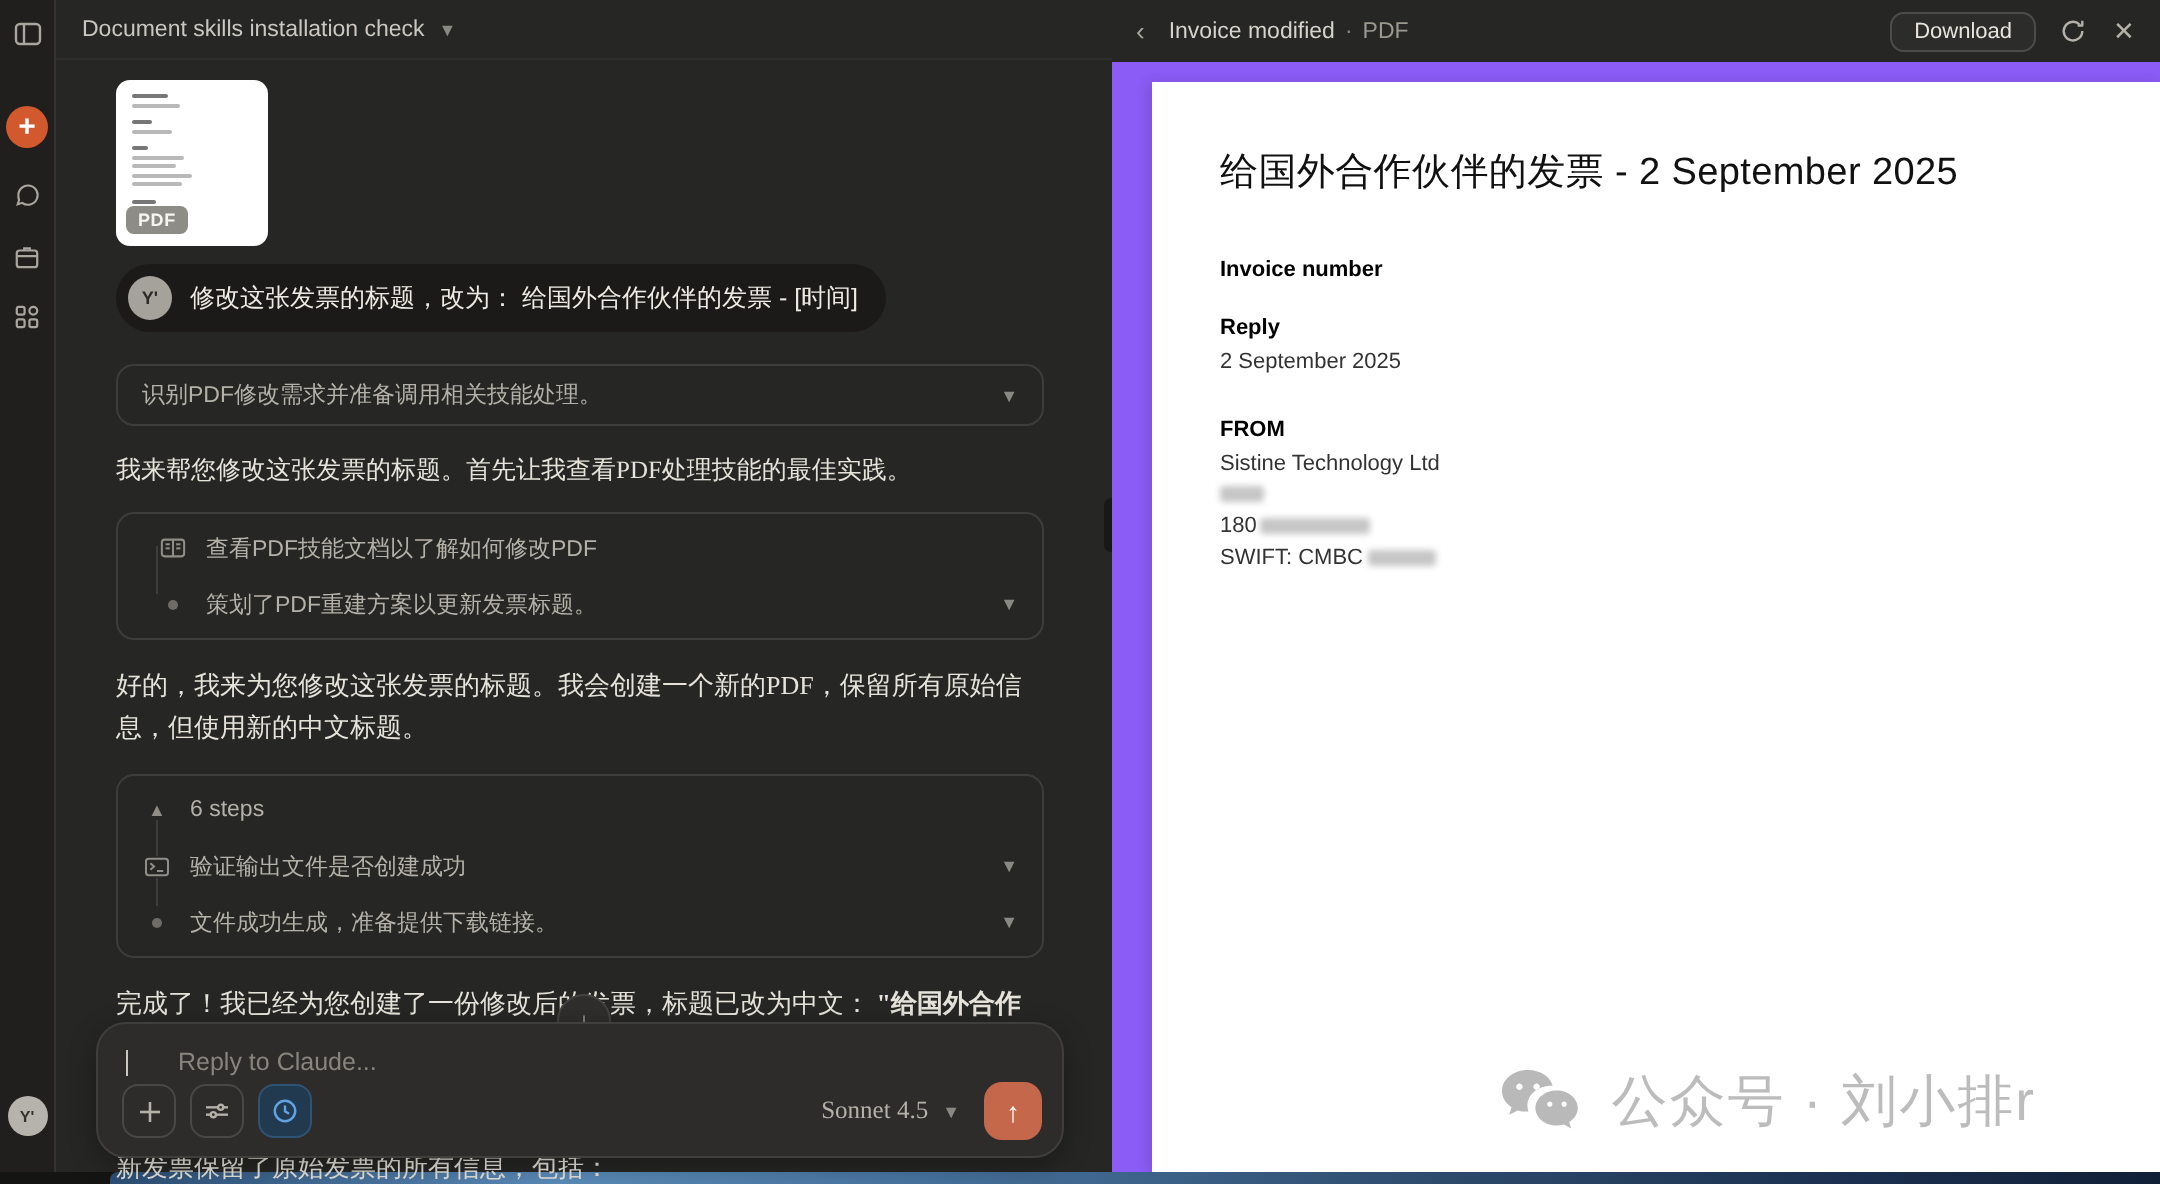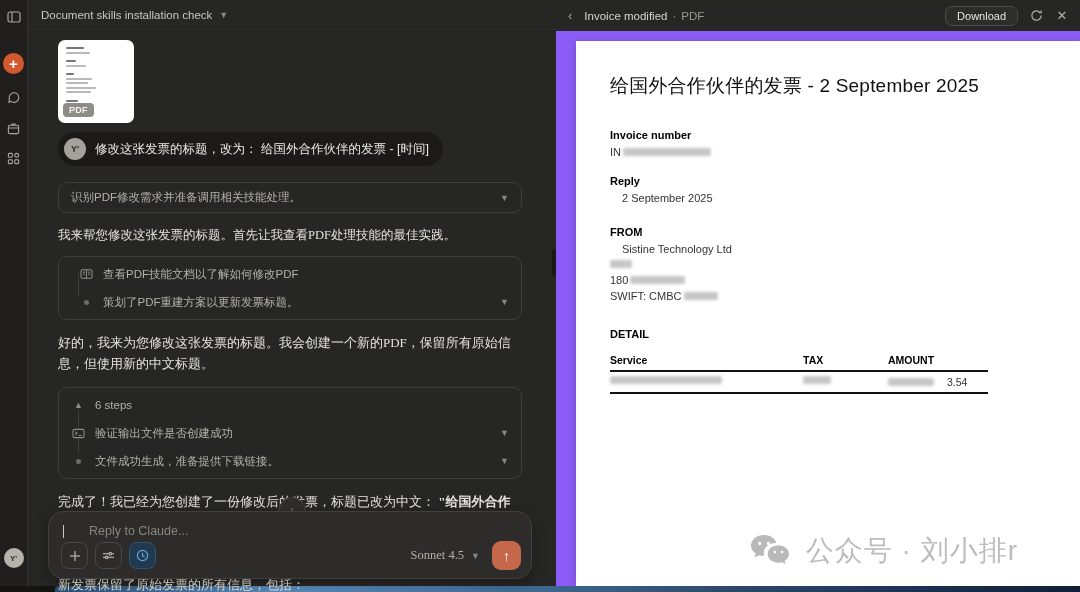--- a/index.html
+++ b/index.html
@@ -74,21 +74,21 @@
   .pv-sep { color:#8a8882; font-size:11.5px; margin:0 5px; }
   .pv-type { font-size:11.5px; color:#9a988f; }
   .pv-actions { margin-left:auto; display:flex; align-items:center; gap:10px; }
   .dl-btn { border:1px solid #4d4c49; border-radius:7px; padding:3px 11px; font-size:11px; color:#e8e6dc; background:rgba(255,255,255,.03); cursor:pointer; }
   .pv-icon { color:#b3b1a8; width:16px; height:16px; display:flex; align-items:center; justify-content:center; cursor:pointer; font-size:13px; }
 
   .pv-body { flex:1; background:#8b5cf6; padding:10px 0 0 20px; position:relative; overflow:hidden; }
   .page { background:#fff; width:100%; height:100%; box-shadow:-2px 0 6px rgba(0,0,0,.12); padding:32px 44px 0 34px; position:relative; color:#151515; }
   .doc-title { font-size:19px; color:#111; letter-spacing:.2px; margin-bottom:30px; }
   .lbl { font-size:11px; font-weight:700; color:#000; margin-bottom:5px; }
-  .val { font-size:11px; color:#333;margin-left:12px; }
+  .val { font-size:11px; color:#333; }
   .sec { margin-bottom:17px; }
   .redact { background:#c6c6c6; border-radius:2px; height:8px; filter:blur(1.6px); margin:5px 0 6px 0; }
   .rline { display:flex; align-items:center; gap:2px; margin-bottom:4px; }
   .rline .val { margin:0; }
   .rline .redact { margin:0; }
 
   .tbl { width:378px; margin-top:14px; }
   .tbl-head { display:flex; border-bottom:2px solid #111; padding-bottom:4px; }
   .tbl-head .h { font-size:10.5px; font-weight:700; color:#000; }
   .h-service { width:193px; }
@@ -300,24 +300,20 @@
           <span class="pv-icon">✕</span>
         </div>
       </div>
 
       <div class="pv-body">
         <div class="page">
           <div class="doc-title">给国外合作伙伴的发票 - 2 September 2025</div>
 
           <div class="sec">
             <div class="lbl">Invoice number</div>
-            <div class="rline">
-              <span class="val">IN</span>
-              <span class="redact" style="width:88px"></span>
-            </div>
           </div>
 
           <div class="sec">
             <div class="lbl">Reply</div>
             <div class="val">2 September 2025</div>
           </div>
 
 
           <div class="sec" style="margin-top:22px;">
             <div class="lbl">FROM</div>
@@ -326,38 +322,20 @@
             <div class="rline">
               <span class="val">180</span>
               <span class="redact" style="width:55px"></span>
             </div>
             <div class="rline">
               <span class="val">SWIFT: CMBC</span>
               <span class="redact" style="width:34px"></span>
             </div>
           </div>
 
-          <div class="sec" style="margin-top:26px; margin-bottom:0;">
-            <div class="lbl">DETAIL</div>
-            <div class="tbl">
-              <div class="tbl-head">
-                <span class="h h-service">Service</span>
-                <span class="h h-tax">TAX</span>
-                <span class="h h-amount">AMOUNT</span>
-              </div>
-              <div class="tbl-row">
-                <span class="h-service"><span class="redact" style="width:112px; display:inline-block;"></span></span>
-                <span class="h-tax"><span class="redact" style="width:28px; display:inline-block;"></span></span>
-                <span class="h-amount amount-cell">
-                  <span class="redact" style="width:46px; display:inline-block;"></span>
-                  <span class="val">3.54</span>
-                </span>
-              </div>
-            </div>
-          </div>
 
           <div class="watermark">
             <span class="wm-icon">
               <svg width="44" height="36" viewBox="0 0 44 36" fill="#b9b9b9">
                   <path d="M16 2C8.8 2 3 6.7 3 12.5c0 3.3 1.9 6.2 4.8 8.1l-1.2 3.8 4.3-2.2c1.3.4 2.7.6 4.1.6.4 0 .8 0 1.2-.1-.3-.9-.5-1.9-.5-2.9 0-5.5 5.3-9.9 11.8-9.9h.8C27.2 5.3 22.1 2 16 2zm-4.3 6.8c.9 0 1.6.7 1.6 1.6s-.7 1.6-1.6 1.6-1.6-.7-1.6-1.6.7-1.6 1.6-1.6zm8.6 0c.9 0 1.6.7 1.6 1.6s-.7 1.6-1.6 1.6-1.6-.7-1.6-1.6.7-1.6 1.6-1.6z"></path>
                   <path d="M30.5 12.2c-6 0-10.8 3.9-10.8 8.8 0 4.8 4.8 8.8 10.8 8.8 1.2 0 2.4-.2 3.5-.5l3.6 1.9-1-3.2c2.6-1.6 4.3-4.2 4.3-7 0-4.9-4.8-8.8-10.4-8.8zm-3.6 5.6c.7 0 1.3.6 1.3 1.3s-.6 1.3-1.3 1.3-1.3-.6-1.3-1.3.6-1.3 1.3-1.3zm7.2 0c.7 0 1.3.6 1.3 1.3s-.6 1.3-1.3 1.3-1.3-.6-1.3-1.3.6-1.3 1.3-1.3z"></path>
                 </svg>
             </span>
             <span>公众号 · 刘小排r</span>
           </div>

